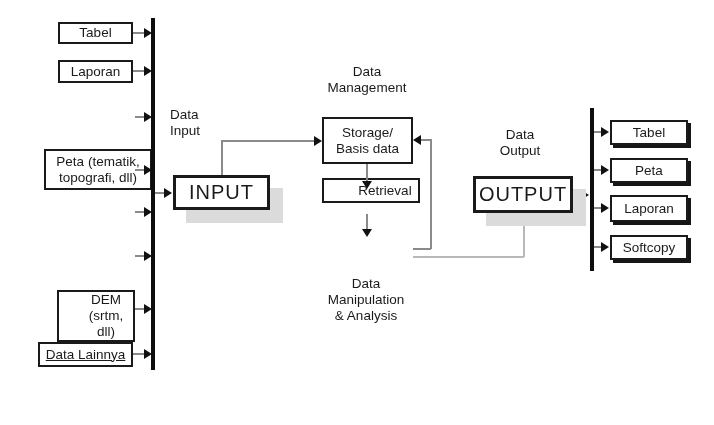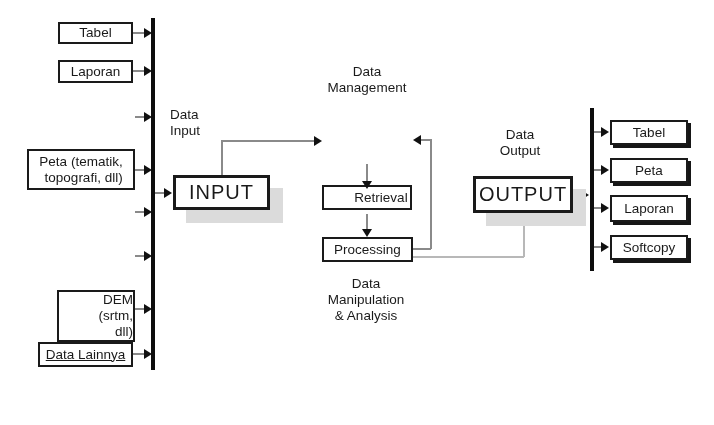--- a/index.html
+++ b/index.html
@@ -1,19 +1,19 @@
 <!DOCTYPE html>
 <html><head>
 <meta charset="utf-8">
 <style>
   html,body{margin:0;padding:0;background:#fff;}
   .stage{position:relative;width:714px;height:425px;background:#ffffff;overflow:hidden;
          font-family:"Liberation Sans", sans-serif;color:#1a1a1a;}
   .box{position:absolute;box-sizing:border-box;border:2px solid #1a1a1a;background:#fff;
-       display:flex;align-items:center;justify-content:center;text-align:right;
+       display:flex;align-items:center;justify-content:center;text-align:center;
        font-size:13.5px;line-height:1.18;white-space:pre-line;}
   .bigbox{position:absolute;box-sizing:border-box;border:3px solid #1a1a1a;background:#fff;
        display:flex;align-items:center;justify-content:center;font-size:20px;letter-spacing:1px;
        box-shadow:13px 13px 0 #dbdbdb;z-index:2;}
   .outbox{box-shadow:3px 3px 0 #161616;}
   .bar{position:absolute;background:#0d0d0d;width:4px;}
   .lbl{position:absolute;font-size:13.5px;line-height:1.18;white-space:pre-line;z-index:1;}
   .center{text-align:center;}
   .hline{position:absolute;height:1.5px;background:#8a8a8a;z-index:0;}
   .vline{position:absolute;width:1.5px;background:#8a8a8a;z-index:0;}
@@ -29,21 +29,21 @@
   .caption{position:absolute;left:0;top:391px;width:714px;text-align:center;
            font-family:"Liberation Serif", serif;font-size:16px;color:#000;}
 </style>
 </head>
 <body>
 
 <div class="stage">
 
   <div class="box" style="left:58px;top:22px;width:75px;height:22px;">Tabel</div>
   <div class="box" style="left:58px;top:60px;width:75px;height:23px;">Laporan</div>
-  <div class="box" style="left:27px;top:149px;width:108px;height:41px;">Peta (tematik,
+  <div class="box" style="left:44px;top:149px;width:108px;height:41px;">Peta (tematik,
 topografi, dll)</div>
   <div class="box" style="left:57px;top:290px;width:78px;height:52px;padding-left:20px;">DEM
 (srtm, dll)</div>
   <div class="box" style="left:38px;top:342px;width:95px;height:25px;text-decoration:underline;">Data Lainnya</div>
 
   <div class="hline" style="left:133px;top:32px;width:13px;"></div>
     <div class="arr-r" style="left:144px;top:28px;"></div>
   <div class="hline" style="left:133px;top:70px;width:13px;"></div>
     <div class="arr-r" style="left:144px;top:66px;"></div>
   <div class="hline" style="left:135px;top:116px;width:11px;"></div>
@@ -69,22 +69,23 @@
 
   <div class="bigbox" style="left:173px;top:175px;width:97px;height:35px;">INPUT</div>
 
   <div class="vline" style="left:221px;top:141px;height:34px;"></div>
   <div class="hline" style="left:221px;top:140px;width:94px;"></div>
   <div class="arr-r" style="left:314px;top:136px;"></div>
 
   <div class="lbl center" style="left:317px;top:64px;width:100px;">Data
 Management</div>
 
-  <div class="box" style="left:322px;top:185px;width:90px;height:25px;padding-left:28px;">Retrieval</div>
-  <div class="box" style="left:322px;top:237px;width:91px;height:25px;">Processing</div>
+  <div class="box" style="left:322px;top:117px;width:91px;height:47px;">Storage/
+Basis data</div>
+  <div class="box" style="left:322px;top:178px;width:98px;height:25px;padding-left:28px;">Retrieval</div>
 
   <div class="vline" style="left:366px;top:164px;height:17px;"></div>
   <div class="arr-d" style="left:362px;top:181px;"></div>
   <div class="vline" style="left:366px;top:214px;height:15px;"></div>
   <div class="arr-d" style="left:362px;top:229px;"></div>
 
   <div class="arr-l" style="left:413px;top:135px;"></div>
   <div class="hline" style="left:421px;top:139px;width:10px;"></div>
   <div class="vline" style="left:430px;top:139px;height:110px;"></div>
   <div class="hline" style="left:413px;top:248px;width:18px;"></div>

